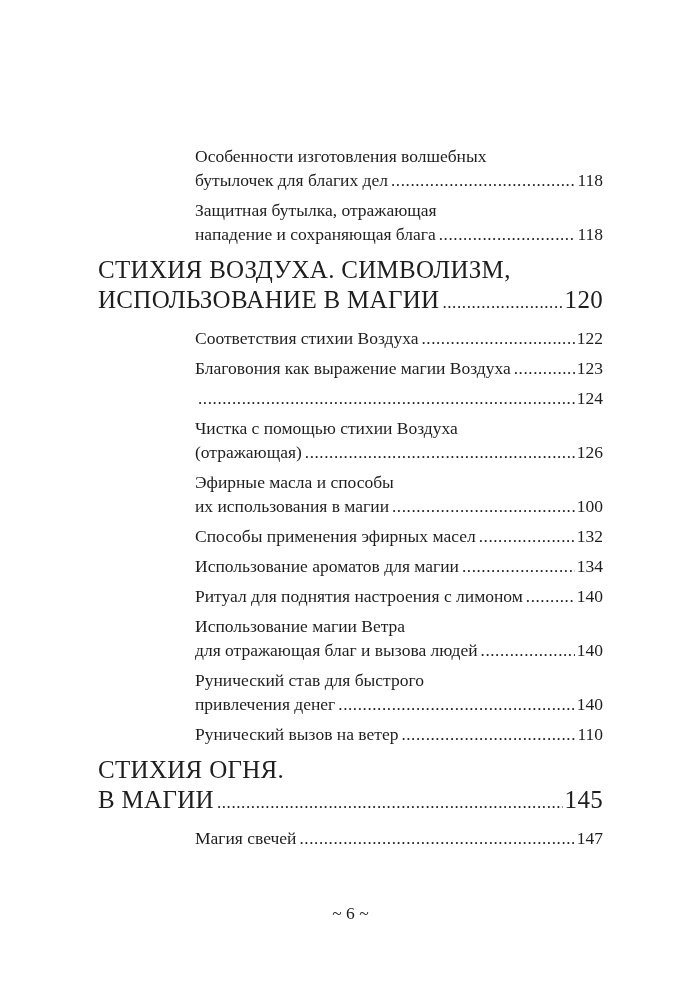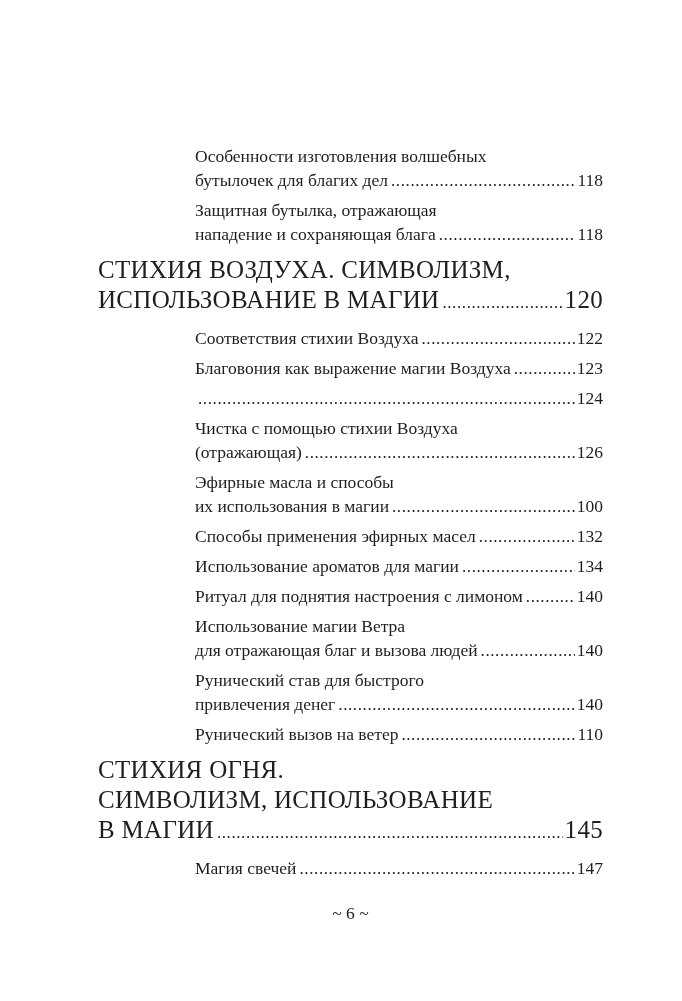--- a/index.html
+++ b/index.html
@@ -178,21 +178,20 @@
   <div class="entry sub">
     <div class="lastline">
       <span>Рунический вызов на ветер</span>
       <span class="dots"></span>
       <span class="pg">110</span>
     </div>
   </div>
 
   <div class="entry section">
     <div class="line">СТИХИЯ ОГНЯ.</div>
-    <div class="line">СИМВОЛИЗМ, ИСПОЛЬЗОВАНИЕ</div>
     <div class="lastline">
       <span>В МАГИИ</span>
       <span class="dots"></span>
       <span class="pg">145</span>
     </div>
   </div>
 
   <div class="entry sub">
     <div class="lastline">
       <span>Магия свечей</span>

